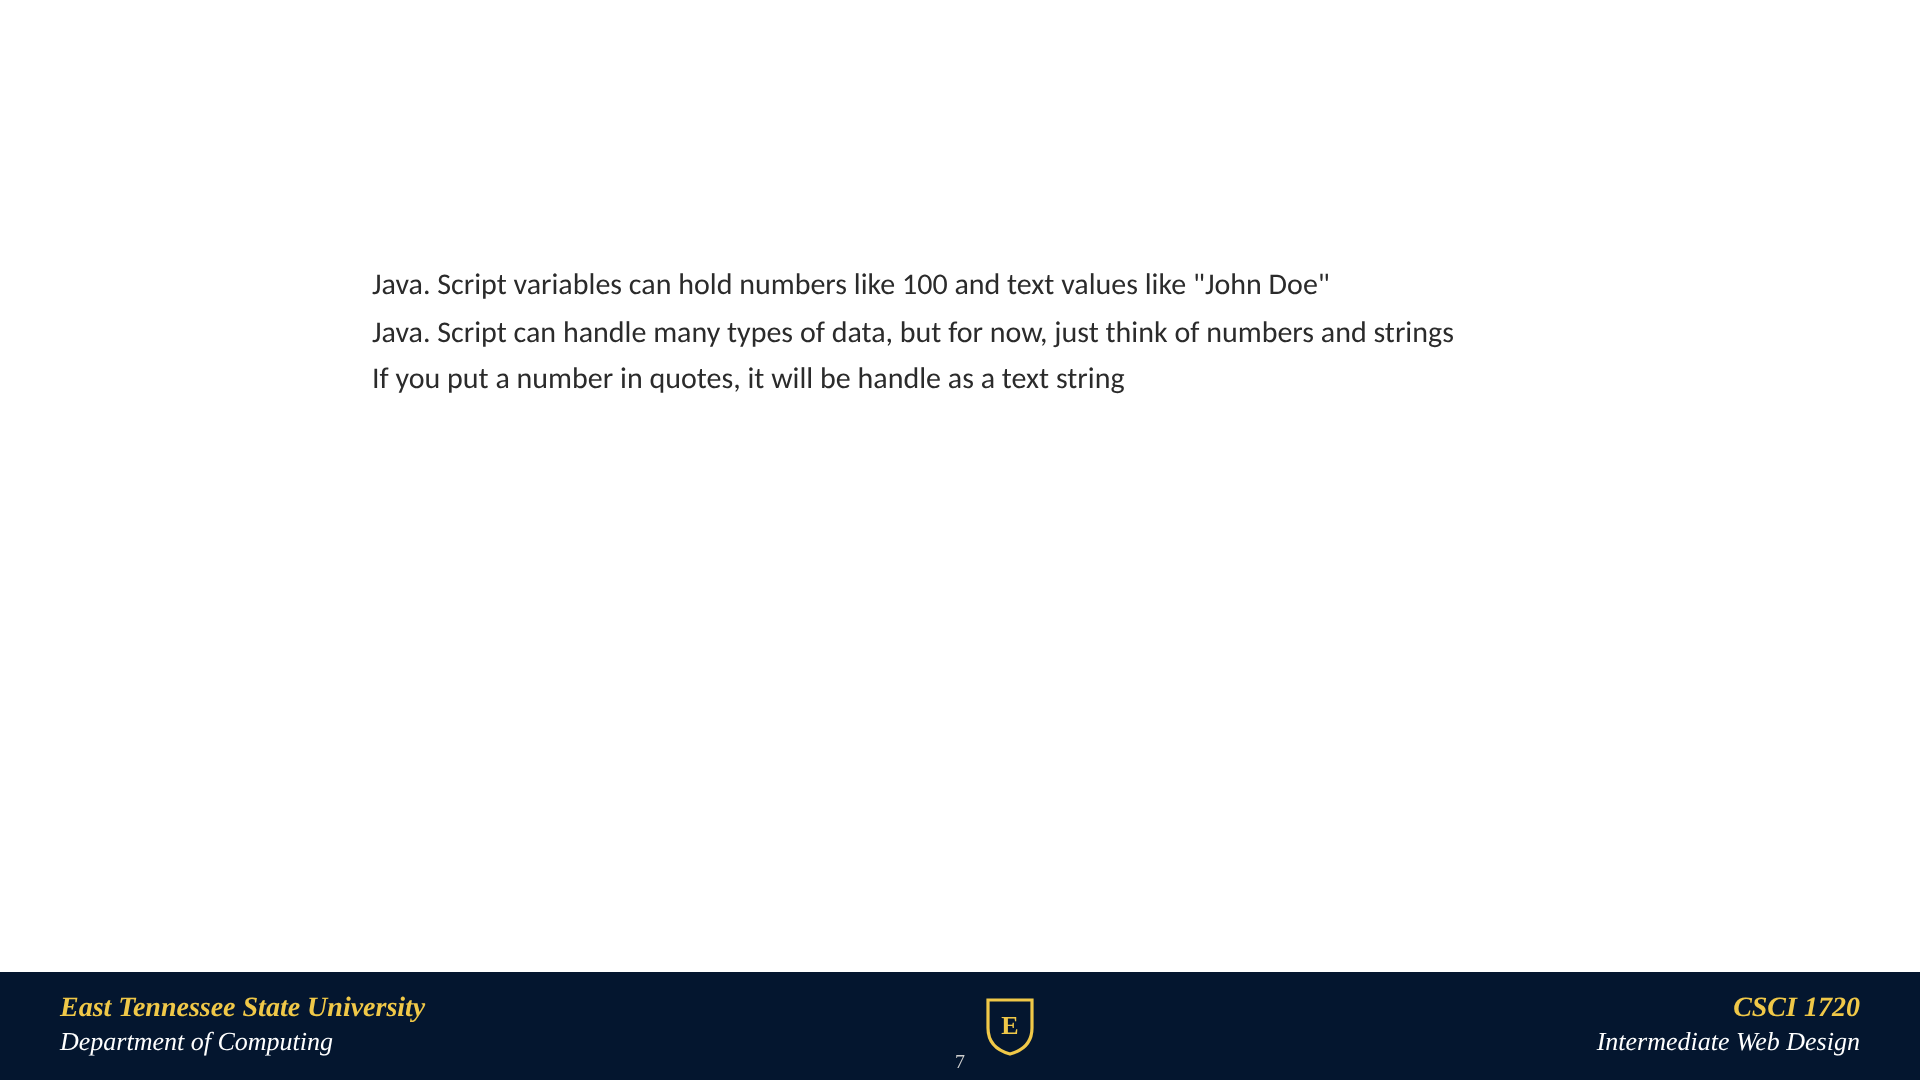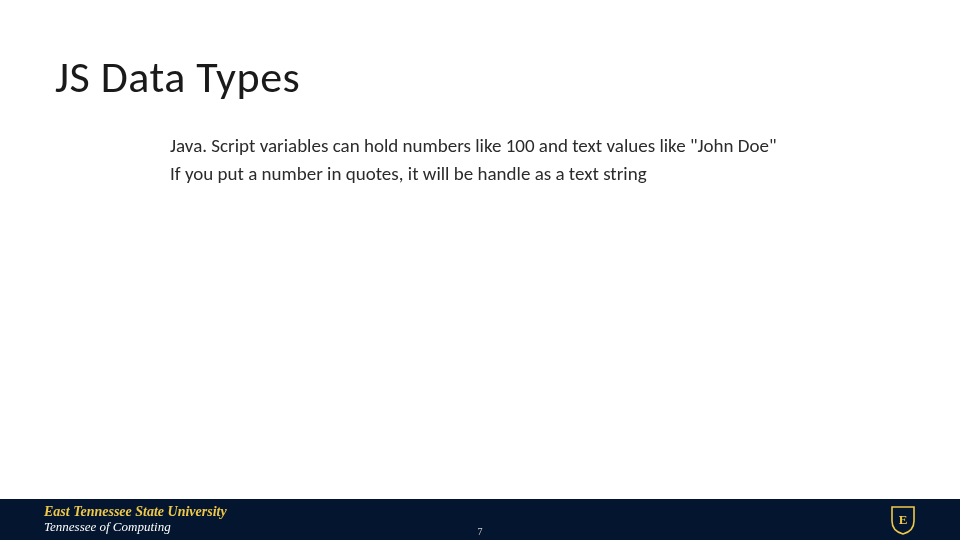--- a/index.html
+++ b/index.html
@@ -28,36 +28,36 @@
     letter-spacing: 0.5px;
   }
   .body {
     position: absolute;
     top: 135px;
     left: 170px;
     right: 60px;
     color: #2b2b2b;
   }
   .body p {
-    margin: 0 0 6px 0;
-    font-size: 19px;
+    margin: 0 0 6px 16px;
+    font-size: 15px;
     line-height: 1.18;
     font-weight: 400;
   }
   .footer {
     position: absolute;
     left: 0;
     right: 0;
     bottom: 0;
-    height: 41px;
+    height: 54px;
     background: #04162f;
     display: flex;
     align-items: center;
     justify-content: space-between;
-    padding: 0 44px;
+    padding: 0 30px;
     box-sizing: border-box;
   }
   .footer-left, .footer-right {
     display: flex;
     flex-direction: column;
     justify-content: center;
     line-height: 1.15;
   }
   .footer-right {
     text-align: right;
@@ -96,38 +96,42 @@
     font-size: 10px;
     color: #d0d0d0;
     font-family: Georgia, serif;
   }
 </style>
 </head>
 <body>
 
 <div class="slide">
 
-  <div class="title">JS Data Types</div>
 
   <div class="body">
     <p>Java. Script variables can hold numbers like 100 and text values like "John Doe"</p>
+    <p>Java. Script can handle many types of data, but for now, just think of numbers and strings</p>
     <p>If you put a number in quotes, it will be handle as a text string</p>
   </div>
 
   <div class="footer">
     <div class="footer-left">
       <span class="footer-line1">East Tennessee State University</span>
-      <span class="footer-line2">Tennessee of Computing</span>
+      <span class="footer-line2">Department of Computing</span>
     </div>
 
     <div class="shield-wrap">
       <div class="shield">
         <svg viewBox="0 0 26 30">
           <path d="M2 2 H24 V16 Q24 26 13 29 Q2 26 2 16 Z" fill="#04162f" stroke="#f0c848" stroke-width="1.6"></path>
           <text x="13" y="19" text-anchor="middle" font-family="Georgia, serif" font-size="13" font-weight="bold" fill="#f0c848">E</text>
         </svg>
       </div>
       <div class="pagenum">7</div>
     </div>
 
+    <div class="footer-right">
+      <span class="footer-line1">CSCI 1720</span>
+      <span class="footer-line2">Intermediate Web Design</span>
+    </div>
   </div>
 
 </div>
 
 </body></html>

